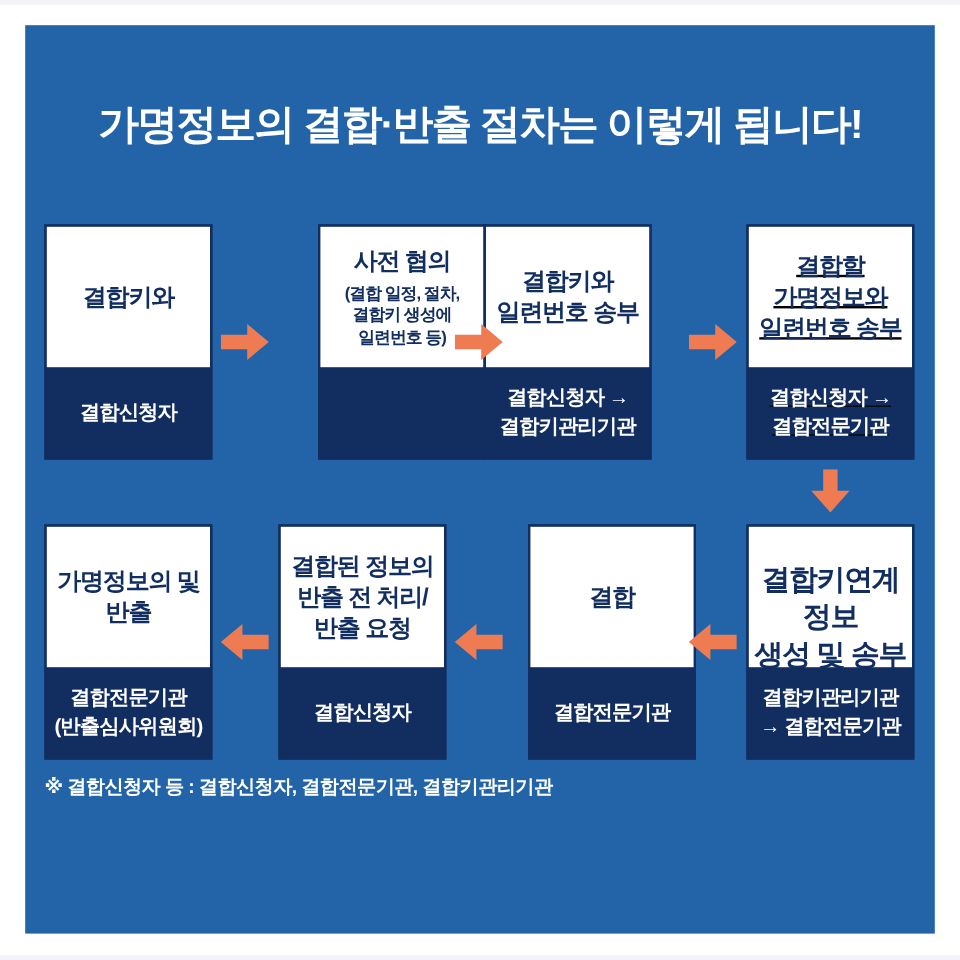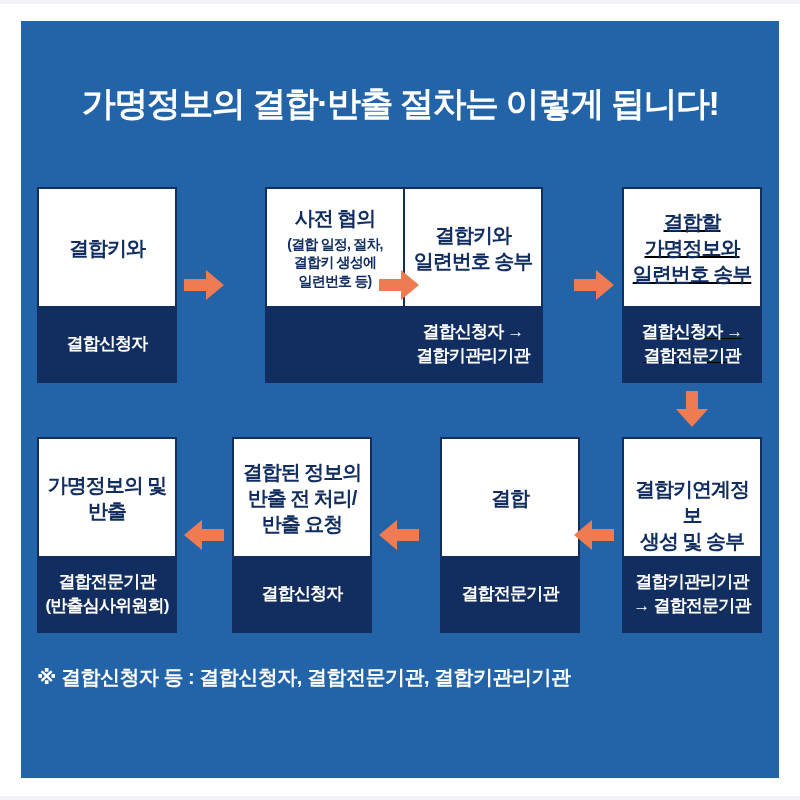--- a/index.html
+++ b/index.html
@@ -30,34 +30,34 @@
     height:117px;background:var(--white);display:flex;flex-direction:column;
     align-items:center;justify-content:center;padding:2px;
   }
   .box-bottom{
     height:75px;display:flex;align-items:center;justify-content:center;padding:2px;
   }
   .step-title{
     font-size:20px;font-weight:800;color:var(--navy);line-height:1.3;
     letter-spacing:-1px;text-align:center;white-space:pre-line;
   }
-  .step-title.small{font-size:20px;margin-top:34px;}
+  .step-title.small{font-size:24px;margin-top:34px;}
   .step-sub{
     font-size:14px;font-weight:700;color:var(--navy);line-height:1.3;
     letter-spacing:-0.8px;text-align:center;white-space:pre-line;margin-top:4px;
   }
   .step-actor{
     font-size:17px;font-weight:700;color:var(--white);line-height:1.4;
     letter-spacing:-0.8px;text-align:center;white-space:pre-line;
   }
   .arrow{position:absolute;display:block;}
   .arrow polygon{fill:var(--orange);}
   .footnote{
-    position:absolute;left:37px;top:664px;
-    font-size:20px;font-weight:700;color:var(--white);letter-spacing:-0.5px;
+    position:absolute;left:37px;top:646px;
+    font-size:16px;font-weight:700;color:var(--white);letter-spacing:-0.5px;
     white-space:nowrap;
   }
   
   .b0{left:37px;top:187px;}  .b1{left:232px;top:187px;margin-left:33px;}
   .b2{left:403px;top:187px;} .b3{left:622px;top:187px;text-decoration:underline;}
   .b4{left:622px;top:437px;} .b5{left:427px;top:437px;margin-left:13px;}
   .b6{left:232px;top:437px;} .b7{left:37px;top:437px;}
   
   .ar0{left:184px;top:269px;} .ar1{left:379px;top:269px;} .ar2{left:574px;top:269px;}
   .ad0{left:676px;top:391px;}

